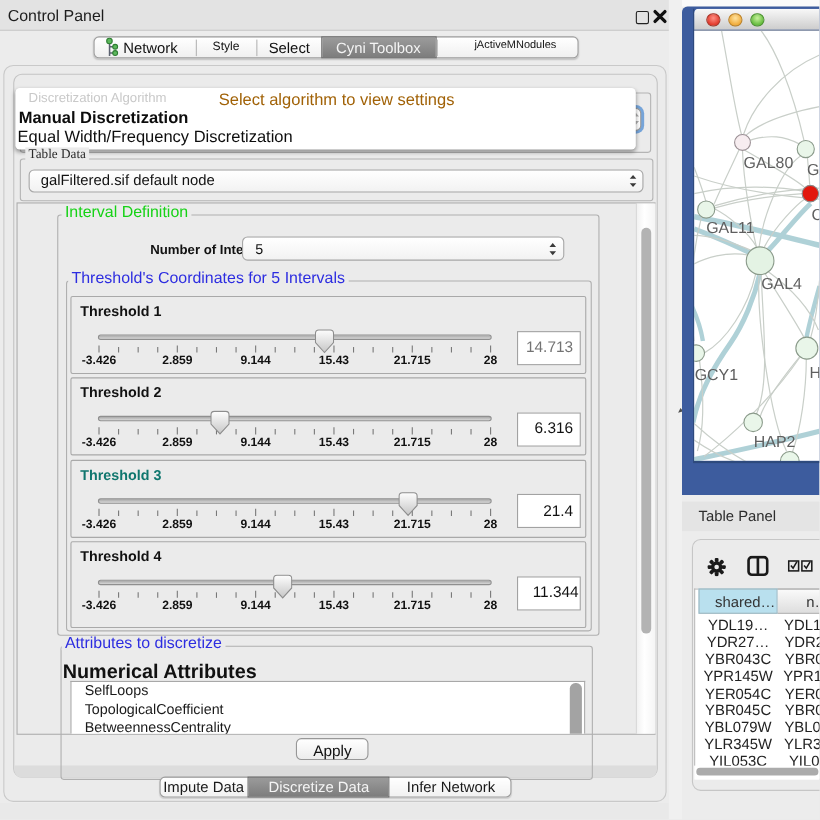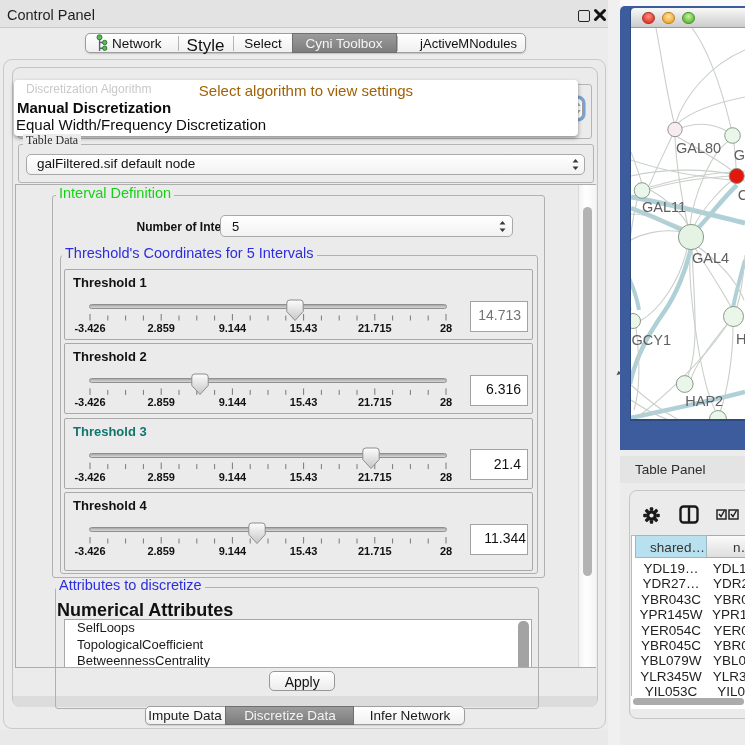--- a/index.html
+++ b/index.html
@@ -26,24 +26,24 @@
 <div class="abs" style="left:233px;top:35.7px;width:1px;height:15px;background:#b5b5b5;"></div>
 <div class="abs" style="left:396.5px;top:35.7px;width:1px;height:15px;background:#b5b5b5;"></div>
 
 <svg class="abs" style="left:95px;top:33px;" width="14" height="20" viewBox="0 0 14 20">
   <path d="M4.6 6 L4.6 18 M4.6 9.5 L8 9.5 M4.6 15.2 L8 15.2" stroke="#5b6270" stroke-width="1.4" fill="none"></path>
   <circle cx="4.5" cy="4.3" r="2.5" fill="#5cb85c" stroke="#2e7d32" stroke-width="1"></circle>
   <circle cx="9.7" cy="9.5" r="2.2" fill="#5cb85c" stroke="#2e7d32" stroke-width="1"></circle>
   <circle cx="9.7" cy="15.2" r="2.2" fill="#5cb85c" stroke="#2e7d32" stroke-width="1"></circle>
 </svg>
 <div class="abs" style="left:112px;top:35.5px;font-size:13.5px;color:#111;">Network</div>
-<div class="abs" style="left:178px;top:35.5px;width:55px;text-align:center;font-size:17px;color:#111;">Style</div>
+<div class="abs" style="left:178px;top:35.5px;width:55px;text-align:center;font-size:11px;color:#111;">Style</div>
 <div class="abs" style="left:233px;top:35.5px;width:60px;text-align:center;font-size:13.5px;color:#111;">Select</div>
 <div class="abs" style="left:291.5px;top:35.5px;width:105px;text-align:center;font-size:13.5px;color:#f4f4f4;">Cyni Toolbox</div>
-<div class="abs" style="left:396.5px;top:35.5px;width:144px;text-align:center;font-size:13px;color:#111;">jActiveMNodules</div>
+<div class="abs" style="left:396.5px;top:35.5px;width:144px;text-align:center;font-size:10px;color:#111;">jActiveMNodules</div>
 
 <div class="abs" style="left:3px;top:59px;width:603px;height:670px;border:1px solid #c9c9c9;border-radius:9px;background:#ebebeb;box-sizing:border-box;"></div>
 <div class="abs" style="left:12px;top:67px;width:586px;height:640px;border:1px solid #c4c4c4;border-radius:8px;background:#ebebeb;box-sizing:border-box;"></div>
 <div class="abs" style="left:13px;top:696px;width:584px;height:11px;background:#dcdcdc;border-radius:0 0 7px 7px;"></div>
 
 <div class="abs" style="left:18px;top:84px;width:574px;height:55px;border:1px solid #b4b4b4;border-radius:3px;box-sizing:border-box;"></div>
 
 <div class="abs" style="left:420px;top:97.5px;width:163px;height:21px;border-radius:5px;box-shadow:0 0 0 2.6px rgba(96,152,214,0.85);background:#fff;border:1px solid #9a9a9a;box-sizing:border-box;"></div>
 <svg class="abs" style="left:573px;top:100px;" width="10" height="16" viewBox="0 0 10 16">
     <path d="M2 6 L5 2.5 L8 6 Z M2 10 L5 13.5 L8 10 Z" fill="#b0b0b0"></path>

